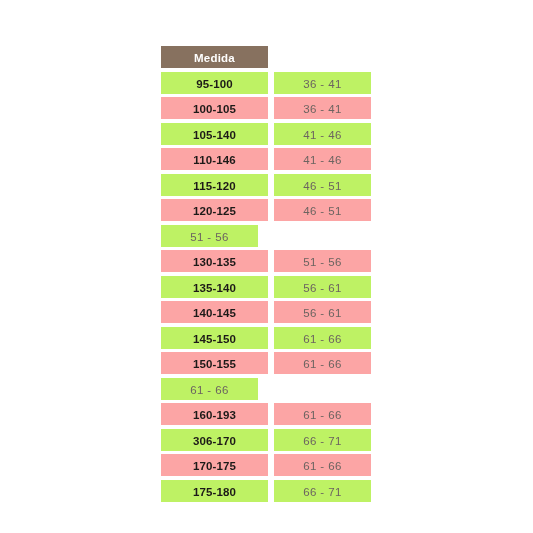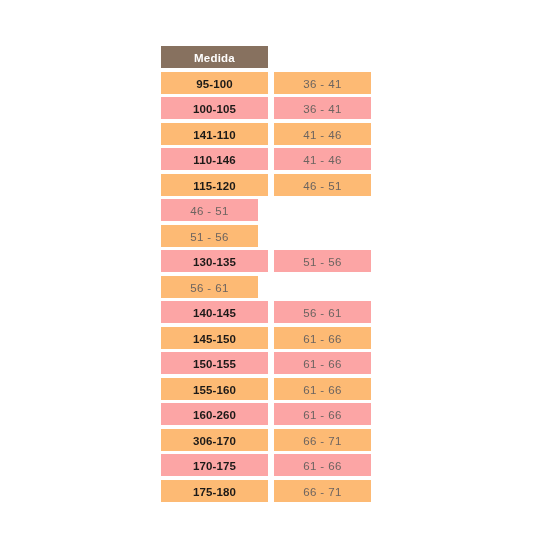--- a/index.html
+++ b/index.html
@@ -63,21 +63,21 @@
     font-size: 11.5px;
     letter-spacing: 0.1px;
   }
   .data-row .cell-apertura {
     color: #6c6460;
     font-weight: normal;
     font-size: 11.5px;
     letter-spacing: 0.4px;
   }
   .data-row.shaded .cell {
-    background: #fdba74;
+    background: #bef264;
   }
   .data-row.plain .cell {
     background: #fca5a5;
   }
 </style>
 </head>
 <body>
 
 <div id="page">
 
@@ -90,62 +90,63 @@
     <div id="table-body">
         <div class="row data-row shaded">
           <div class="cell cell-medida">95-100</div>
           <div class="cell cell-apertura">36 - 41</div>
         </div>
         <div class="row data-row plain">
           <div class="cell cell-medida">100-105</div>
           <div class="cell cell-apertura">36 - 41</div>
         </div>
         <div class="row data-row shaded">
-          <div class="cell cell-medida">141-110</div>
+          <div class="cell cell-medida">105-140</div>
           <div class="cell cell-apertura">41 - 46</div>
         </div>
         <div class="row data-row plain">
           <div class="cell cell-medida">110-146</div>
           <div class="cell cell-apertura">41 - 46</div>
         </div>
         <div class="row data-row shaded">
           <div class="cell cell-medida">115-120</div>
           <div class="cell cell-apertura">46 - 51</div>
         </div>
         <div class="row data-row plain">
+          <div class="cell cell-medida">120-125</div>
           <div class="cell cell-apertura">46 - 51</div>
         </div>
         <div class="row data-row shaded">
           <div class="cell cell-apertura">51 - 56</div>
         </div>
         <div class="row data-row plain">
           <div class="cell cell-medida">130-135</div>
           <div class="cell cell-apertura">51 - 56</div>
         </div>
         <div class="row data-row shaded">
+          <div class="cell cell-medida">135-140</div>
           <div class="cell cell-apertura">56 - 61</div>
         </div>
         <div class="row data-row plain">
           <div class="cell cell-medida">140-145</div>
           <div class="cell cell-apertura">56 - 61</div>
         </div>
         <div class="row data-row shaded">
           <div class="cell cell-medida">145-150</div>
           <div class="cell cell-apertura">61 - 66</div>
         </div>
         <div class="row data-row plain">
           <div class="cell cell-medida">150-155</div>
           <div class="cell cell-apertura">61 - 66</div>
         </div>
         <div class="row data-row shaded">
-          <div class="cell cell-medida">155-160</div>
           <div class="cell cell-apertura">61 - 66</div>
         </div>
         <div class="row data-row plain">
-          <div class="cell cell-medida">160-260</div>
+          <div class="cell cell-medida">160-193</div>
           <div class="cell cell-apertura">61 - 66</div>
         </div>
         <div class="row data-row shaded">
           <div class="cell cell-medida">306-170</div>
           <div class="cell cell-apertura">66 - 71</div>
         </div>
         <div class="row data-row plain">
           <div class="cell cell-medida">170-175</div>
           <div class="cell cell-apertura">61 - 66</div>
         </div>

